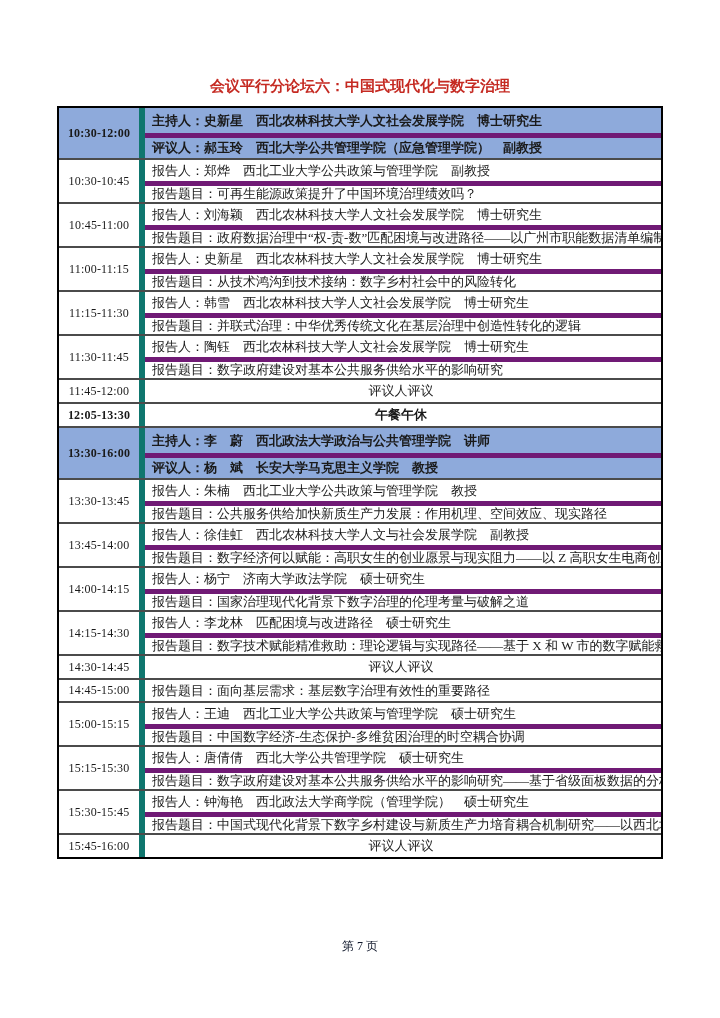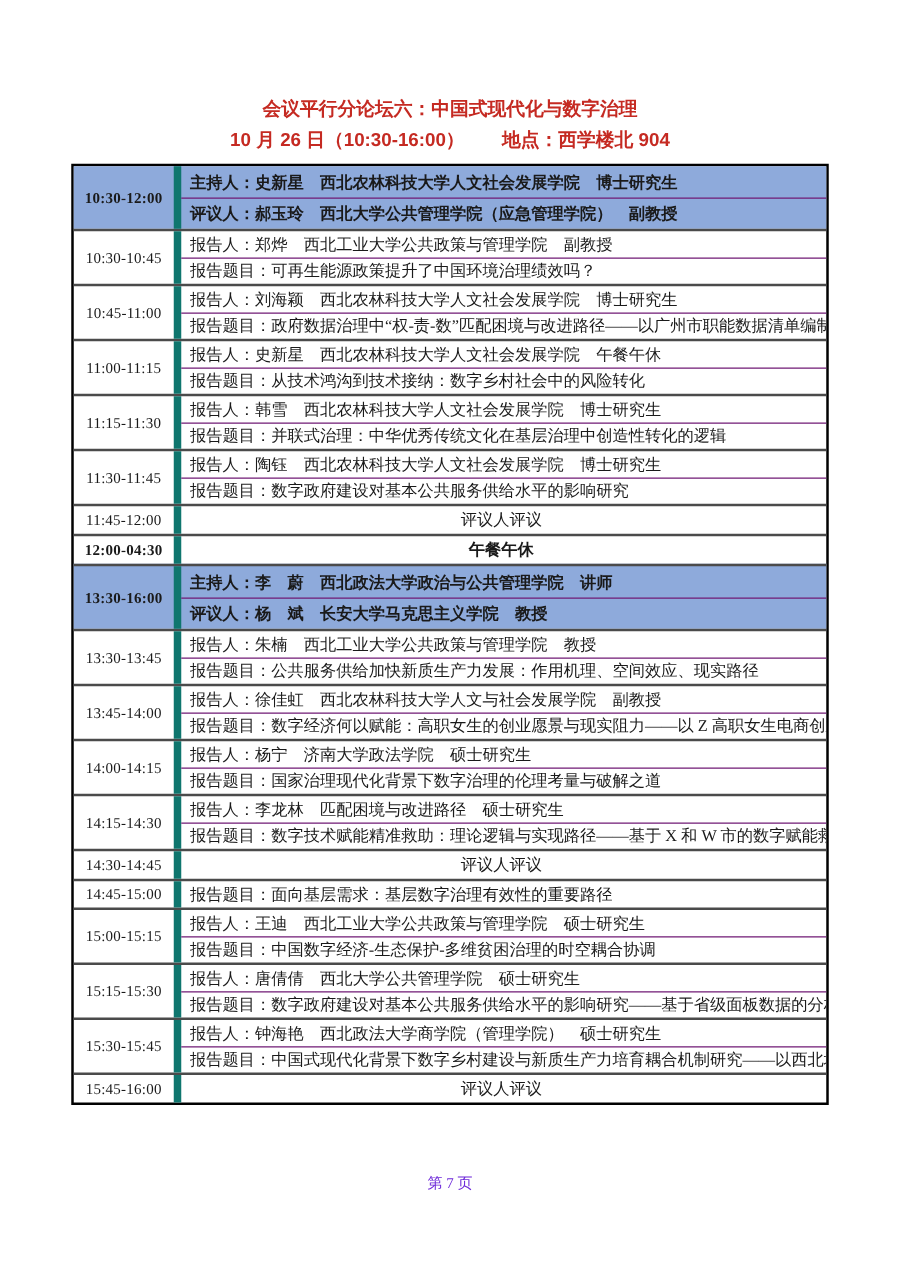--- a/index.html
+++ b/index.html
@@ -6,21 +6,21 @@
   html,body { background:#ffffff; }
   body {
     width:720px; height:1018px;
     font-family:"Liberation Serif","DejaVu Serif",serif;
     color:#1a1a1a; overflow:hidden; position:relative;
   }
   .page { width:720px; height:1018px; position:relative; }
 
   .doc-title {
     padding-top:78px; text-align:center;
-    font-family:Liberation Serif, serif;
+    font-family:Liberation Mono, monospace;
     font-weight:bold; font-size:15px; line-height:20px;
     color:var(--title-red,#C52A22);
   }
   .doc-subtitle {
     text-align:center; margin-top:5px;
     font-family:"Liberation Sans","DejaVu Sans",sans-serif;
     font-weight:bold; font-size:15px; line-height:20px;
     color:var(--title-red,#C52A22);
   }
 
@@ -36,21 +36,21 @@
     border-right:6px solid #0f766e;
     display:flex; align-items:center; justify-content:center;
     font-size:12px; letter-spacing:0.2px;
   }
   .content-cell { flex:1; display:flex; flex-direction:column; justify-content:center; min-width:0; }
   .line {
     display:flex; align-items:center;
     padding-left:7px; padding-right:4px;
     font-size:13px; white-space:nowrap; overflow:hidden;
   }
-  .line + .line { border-top:1px solid #701a75; }
+  .line + .line { border-top:5px solid #701a75; }
 
   
   .row.talk .line { height:21px; }
 
   
   .row.session-header { background:var(--header-blue,#8EAADB); }
   .row.session-header .line {
     height:25px; font-weight:bold;
     font-family:"Liberation Sans","DejaVu Sans",sans-serif;
     font-size:13px;
@@ -62,29 +62,28 @@
     height:22px; justify-content:center; padding-left:0;
   }
   .row.break .line {
     font-weight:bold;
     font-family:"Liberation Sans","DejaVu Sans",sans-serif;
   }
   .row.break .time-cell { font-weight:bold; }
 
   .page-footer {
     position:absolute; left:0; top:938px; width:720px;
-    text-align:center; font-size:12px; color:#6d28d9;
+    text-align:center; font-size:12px; color:#0f172a;
   }
 </style>
 </head>
 <body>
 
 <div class="page">
   <div class="doc-title">会议平行分论坛六：中国式现代化与数字治理</div>
-  <div class="doc-subtitle">10 月 26 日（10:30-16:00）　　地点：西学楼北 904</div>
 
   <div class="conf-table">
       <div class="row session-header">
         <div class="time-cell">10:30-12:00</div>
         <div class="content-cell">
           <div class="line">主持人：史新星　西北农林科技大学人文社会发展学院　博士研究生</div>
           <div class="line">评议人：郝玉玲　西北大学公共管理学院（应急管理学院）　副教授</div>
         </div>
       </div>
       <div class="row talk">
@@ -97,21 +96,21 @@
       <div class="row talk">
         <div class="time-cell">10:45-11:00</div>
         <div class="content-cell">
           <div class="line">报告人：刘海颖　西北农林科技大学人文社会发展学院　博士研究生</div>
           <div class="line">报告题目：政府数据治理中“权-责-数”匹配困境与改进路径——以广州市职能数据清单编制为例</div>
         </div>
       </div>
       <div class="row talk">
         <div class="time-cell">11:00-11:15</div>
         <div class="content-cell">
-          <div class="line">报告人：史新星　西北农林科技大学人文社会发展学院　午餐午休</div>
+          <div class="line">报告人：史新星　西北农林科技大学人文社会发展学院　博士研究生</div>
           <div class="line">报告题目：从技术鸿沟到技术接纳：数字乡村社会中的风险转化</div>
         </div>
       </div>
       <div class="row talk">
         <div class="time-cell">11:15-11:30</div>
         <div class="content-cell">
           <div class="line">报告人：韩雪　西北农林科技大学人文社会发展学院　博士研究生</div>
           <div class="line">报告题目：并联式治理：中华优秀传统文化在基层治理中创造性转化的逻辑</div>
         </div>
       </div>
@@ -122,21 +121,21 @@
           <div class="line">报告题目：数字政府建设对基本公共服务供给水平的影响研究</div>
         </div>
       </div>
       <div class="row review">
         <div class="time-cell">11:45-12:00</div>
         <div class="content-cell">
           <div class="line">评议人评议</div>
         </div>
       </div>
       <div class="row break">
-        <div class="time-cell">12:00-04:30</div>
+        <div class="time-cell">12:05-13:30</div>
         <div class="content-cell">
           <div class="line">午餐午休</div>
         </div>
       </div>
       <div class="row session-header">
         <div class="time-cell">13:30-16:00</div>
         <div class="content-cell">
           <div class="line">主持人：李　蔚　西北政法大学政治与公共管理学院　讲师</div>
           <div class="line">评议人：杨　斌　长安大学马克思主义学院　教授</div>
         </div>

